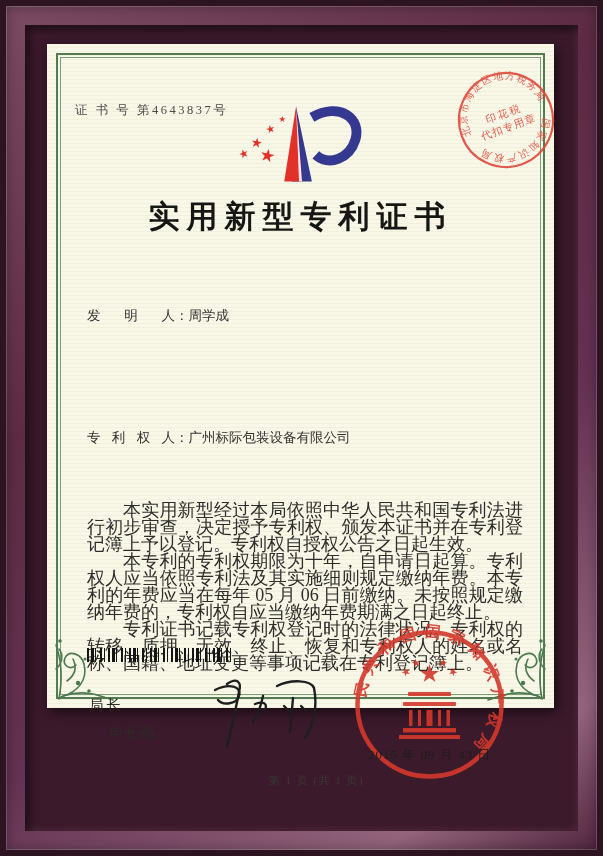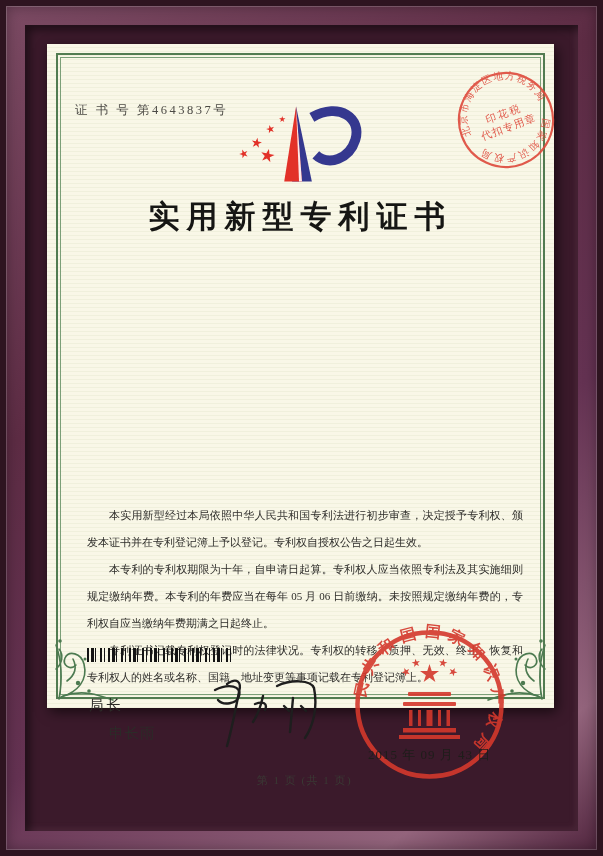--- a/index.html
+++ b/index.html
@@ -19,32 +19,32 @@
   .green-border{position:absolute;inset:9px;border:2px solid #527c51;pointer-events:none;}
   .green-border::after{content:"";position:absolute;inset:2px;border:1px solid #7b9f78;}
   .cert-number{position:absolute;left:28px;top:58px;font-size:12.5px;color:#4c4a45;letter-spacing:2.5px;}
   .logo{position:absolute;left:180px;top:54px;width:148px;height:92px;}
   .title{position:absolute;left:0;top:140px;width:100%;text-align:center;
     font-size:31px;font-weight:bold;color:#161614;letter-spacing:7px;margin-top:12px;}
   .field{position:absolute;left:40px;font-size:13.5px;color:#33322e;white-space:nowrap;}
   .f-label{display:inline-block;width:88px;text-align:justify;text-align-last:justify;}
   .f0{top:222px}.f1{top:263px}.f2{top:303px}.f3{top:344px}.f4{top:385px}.f5{top:427px}
   .paras{position:absolute;left:40px;top:458px;width:436px;}
-  .paras p{margin:0;text-indent:2em;font-size:11px;line-height:27px;color:#2e2d2a;text-align:justify;}
+  .paras p{margin:0;text-indent:2em;font-size:18px;line-height:17px;color:#2e2d2a;text-align:justify;}
   .barcode{position:absolute;left:40px;top:604px;width:147px;height:14px;
     background:repeating-linear-gradient(90deg,#141414 0 2px,transparent 2px 4px,#141414 4px 7px,transparent 7px 8px,#141414 8px 9px,transparent 9px 13px,#141414 13px 15px,transparent 15px 17px,#141414 17px 18px,transparent 18px 21px);}
   .sig-title{position:absolute;left:42px;top:652px;font-size:14.5px;color:#2c2b28;letter-spacing:3px;
     font-family:"Liberation Sans","DejaVu Sans",sans-serif;}
   .sig-name{position:absolute;left:42px;top:680px;font-size:14.5px;color:#2c2b28;letter-spacing:1px;
     font-family:"Liberation Sans","DejaVu Sans",sans-serif;margin-left:20px;}
   .signature-svg{position:absolute;left:140px;top:630px;width:155px;height:78px;}
   .seal-svg{position:absolute;left:300px;top:578px;width:165px;height:165px;}
   .seal-date{position:absolute;left:300px;top:702px;width:165px;text-align:center;
     font-size:13px;color:#1e1d1a;letter-spacing:1px;}
-  .footer{position:absolute;left:4px;top:729px;width:100%;text-align:center;
+  .footer{position:absolute;left:16px;top:729px;width:100%;text-align:center;
     font-size:11px;color:#3a3934;letter-spacing:1.5px;}
   .stamp-svg{position:absolute;left:403px;top:20px;width:112px;height:112px;
     transform:rotate(-20deg);opacity:.9;}
   .corner-sw{position:absolute;left:4px;bottom:4px;width:95px;height:95px;}
   .corner-se{position:absolute;right:4px;bottom:4px;width:95px;height:95px;transform:scaleX(-1);}
 </style>
 </head>
 <body>
 
 <div class="stage">
@@ -99,20 +99,22 @@
         <use href="#star" transform="translate(56,21) scale(3.4)"></use>
         <use href="#star" transform="translate(44,31) scale(4.4) rotate(-15)"></use>
         <use href="#star" transform="translate(30,45) scale(5.4) rotate(10)"></use>
         <use href="#star" transform="translate(17,56) scale(4.6) rotate(-20)"></use>
         <use href="#star" transform="translate(41,58) scale(7.2) rotate(12)"></use>
       </g>
     </svg>
 
     <div class="title">实用新型专利证书</div>
 
+    <div class="field f1"><span class="f-label">发明人</span><span>：</span><span>周学成</span></div>
+    <div class="field f4"><span class="f-label">专利权人</span><span>：</span><span>广州标际包装设备有限公司</span></div>
 
     <div class="paras">
       <p>本实用新型经过本局依照中华人民共和国专利法进行初步审查，决定授予专利权、颁发本证书并在专利登记簿上予以登记。专利权自授权公告之日起生效。</p>
       <p>本专利的专利权期限为十年，自申请日起算。专利权人应当依照专利法及其实施细则规定缴纳年费。本专利的年费应当在每年 05 月 06 日前缴纳。未按照规定缴纳年费的，专利权自应当缴纳年费期满之日起终止。</p>
       <p>专利证书记载专利权登记时的法律状况。专利权的转移、质押、无效、终止、恢复和专利权人的姓名或名称、国籍、地址变更等事项记载在专利登记簿上。</p>
     </div>
 
     <div class="barcode"></div>
 
     <div class="sig-title">局长</div>

